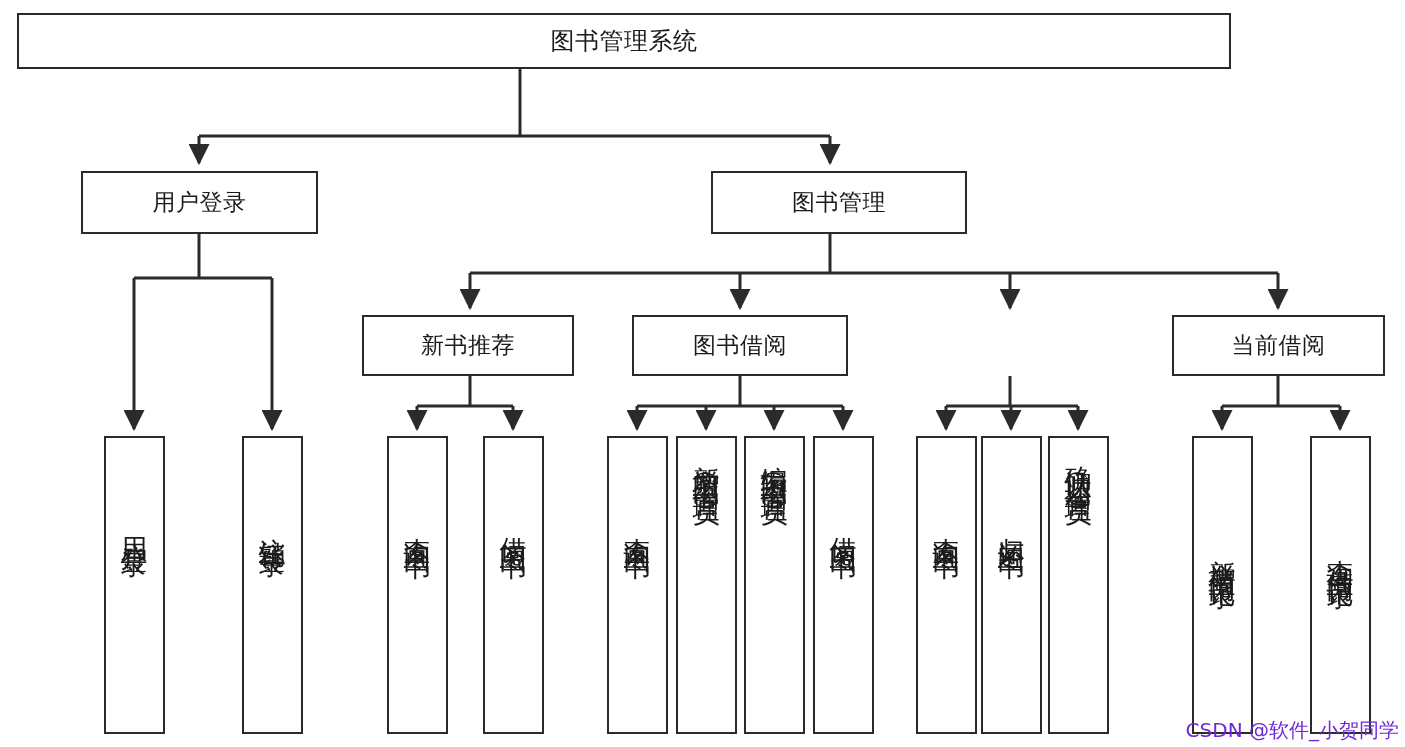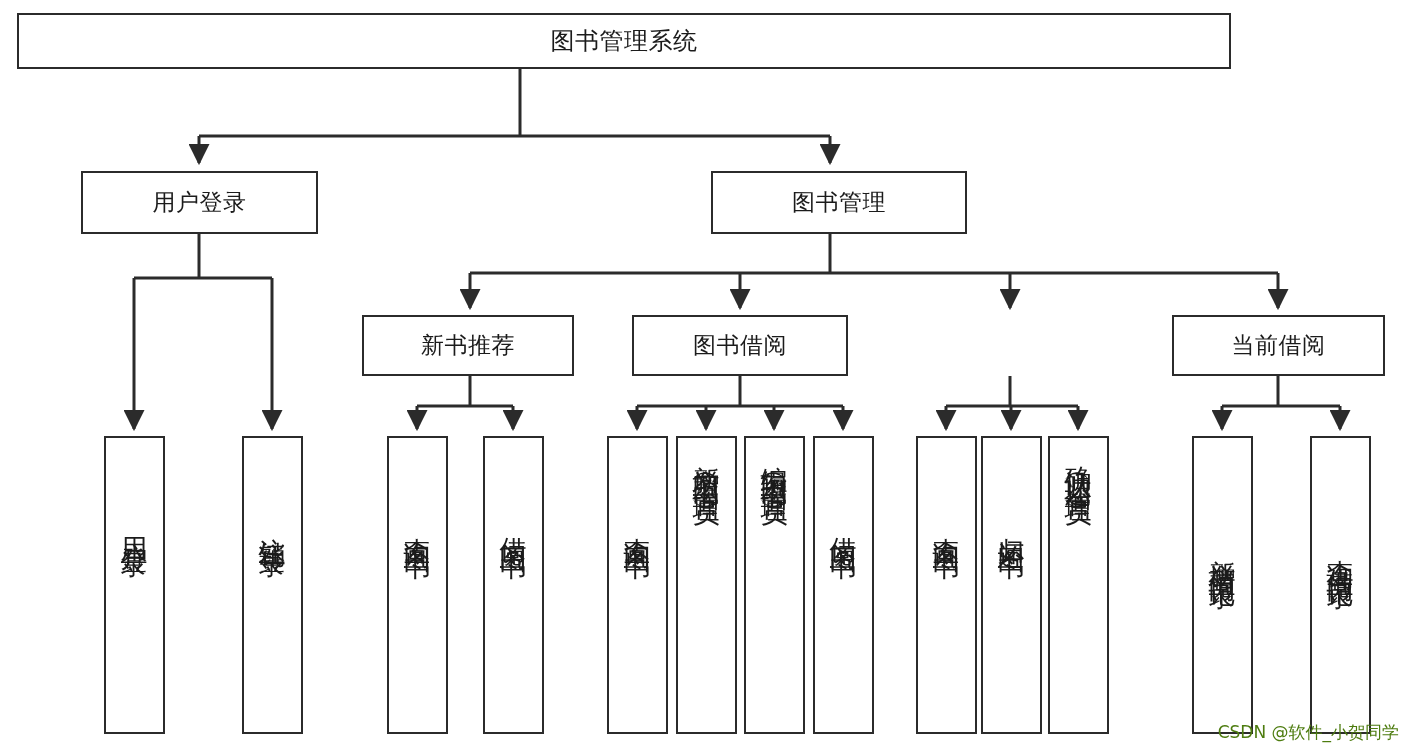--- a/index.html
+++ b/index.html
@@ -68,22 +68,22 @@
   .node.vert.tall .label {
     margin-top: 6px;
   }
   .node.vert.mid .label {
     margin-top: 100px;
   }
   #watermark {
     position: absolute;
     right: 6px;
     bottom: 3px;
-    font-size: 17px;
-    color: #4d7c0f;
+    font-size: 20px;
+    color: #6d28d9;
     z-index: 5;
     white-space: nowrap;
     font-family: "DejaVu Sans", "Liberation Sans", sans-serif;
   }
 </style>
 </head>
 <body>
 
 <div id="diagram-root">
 

